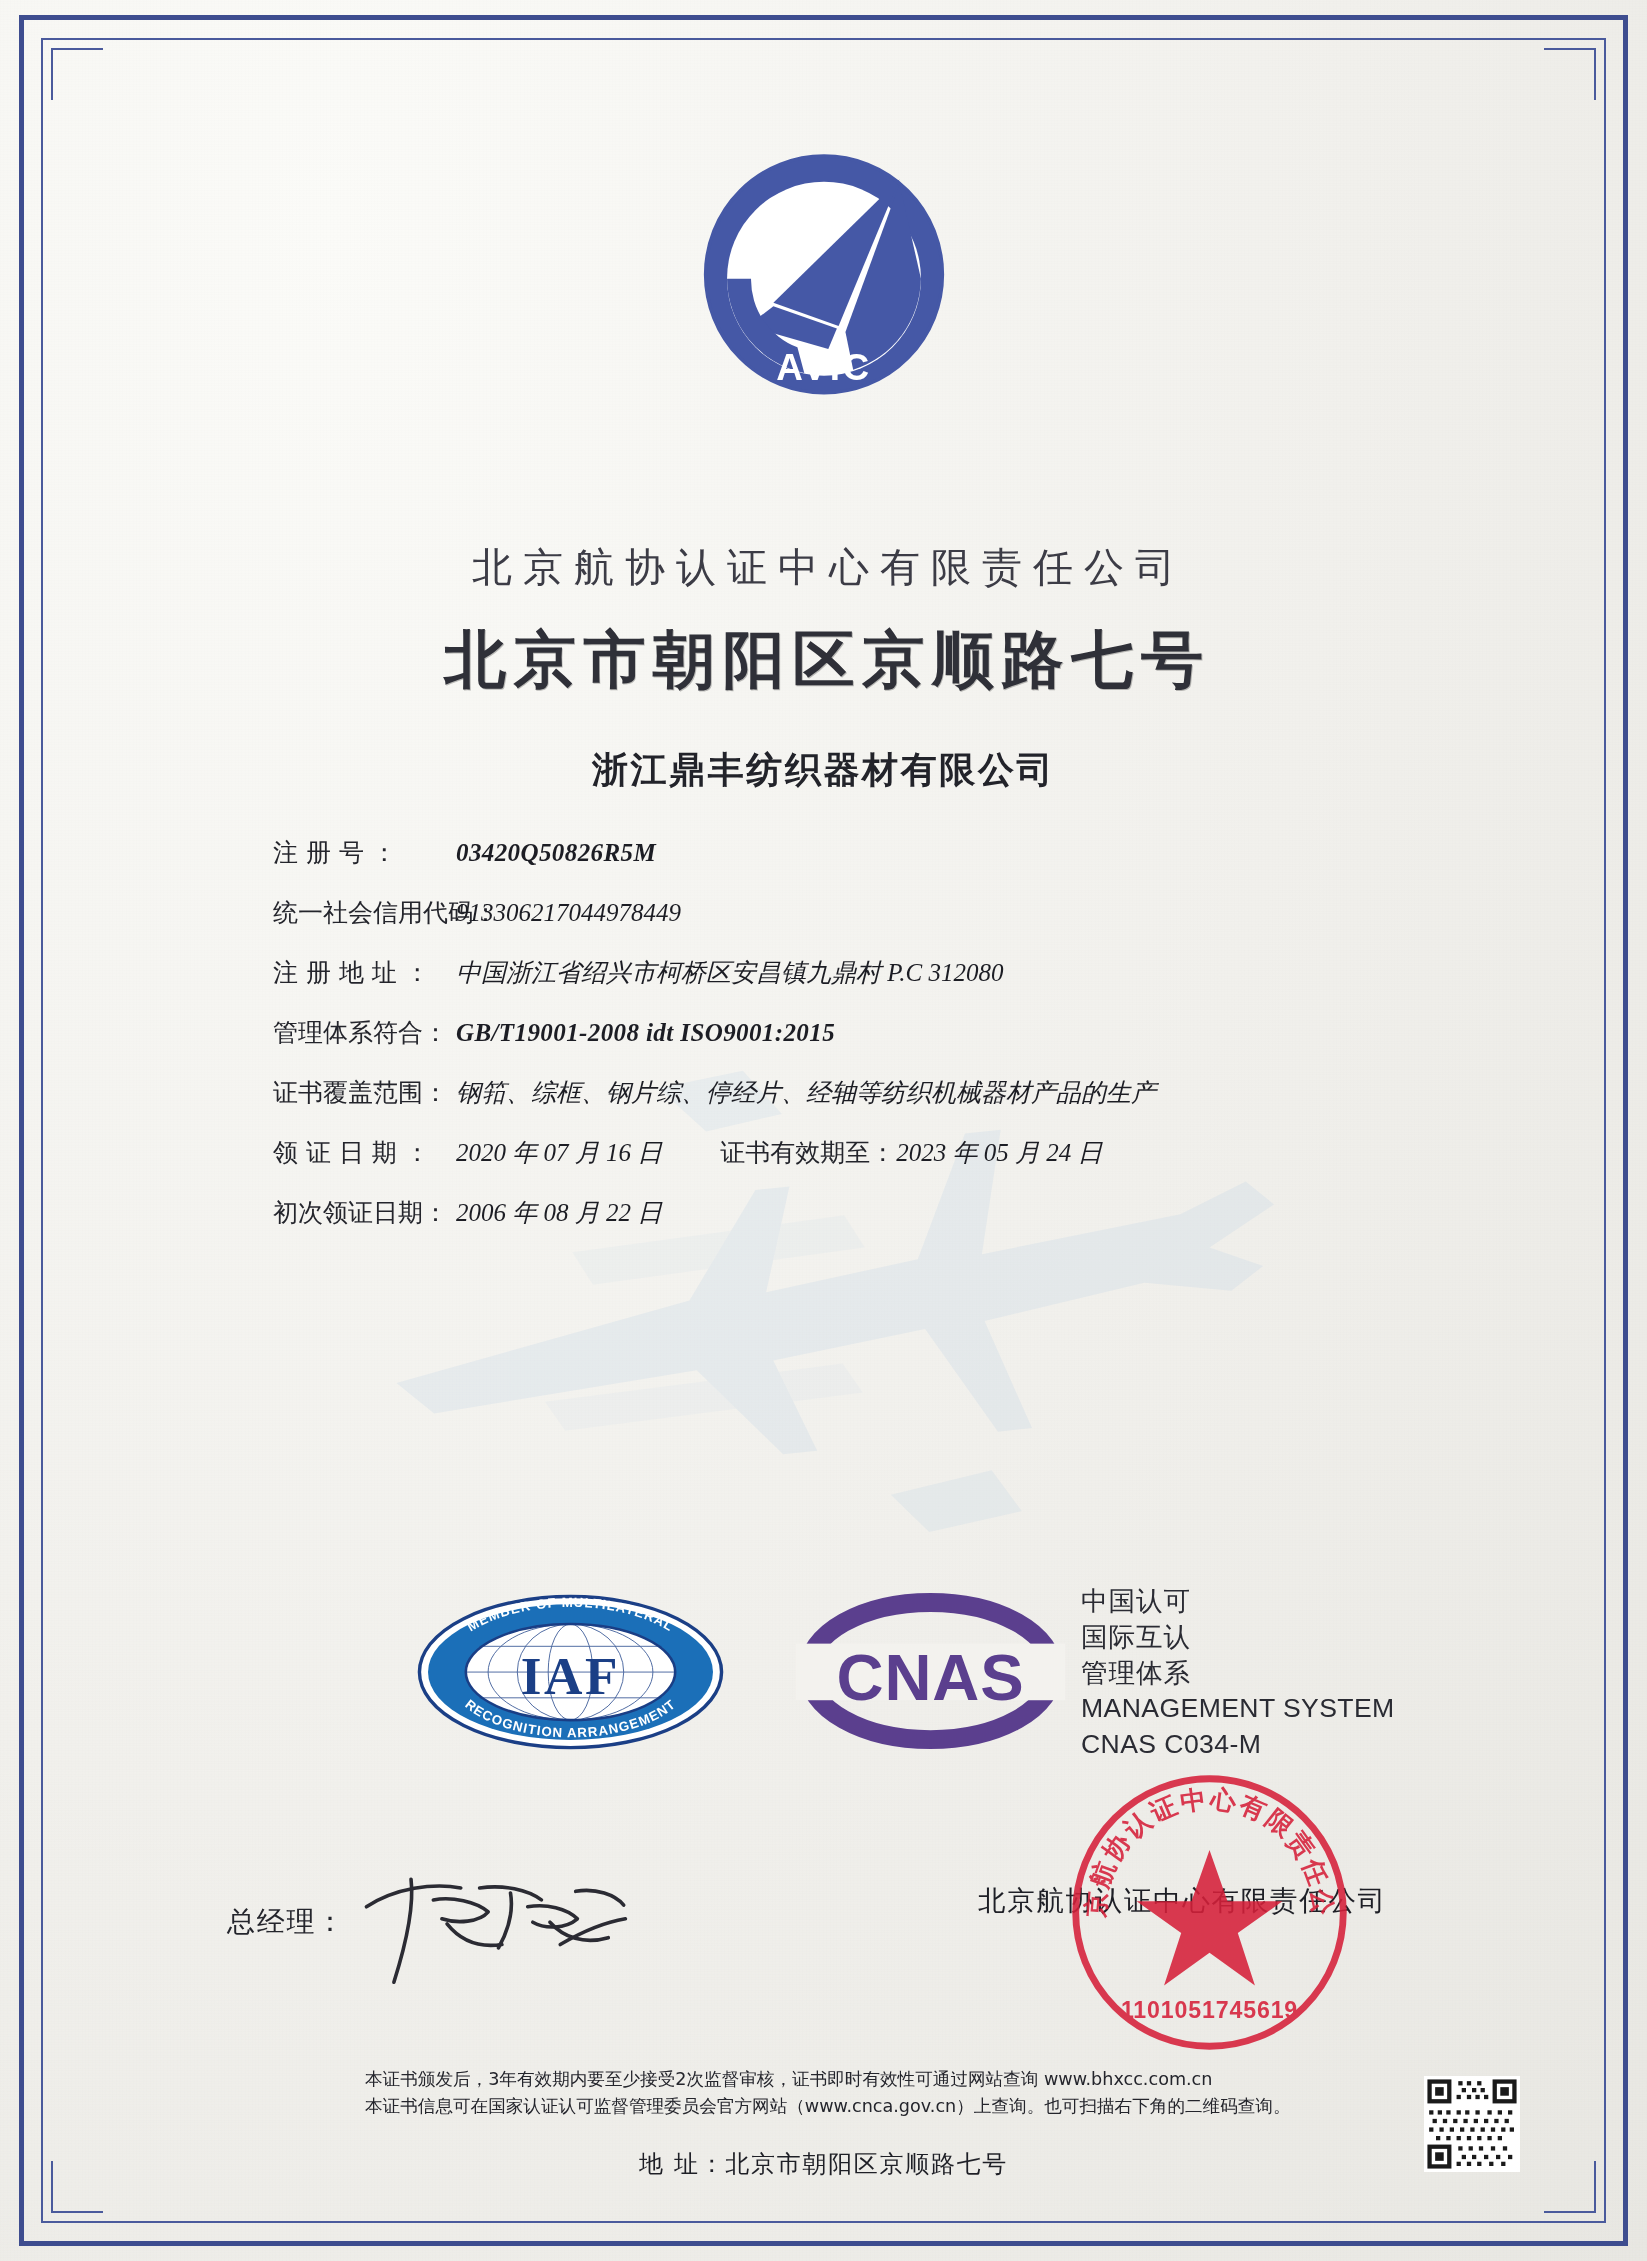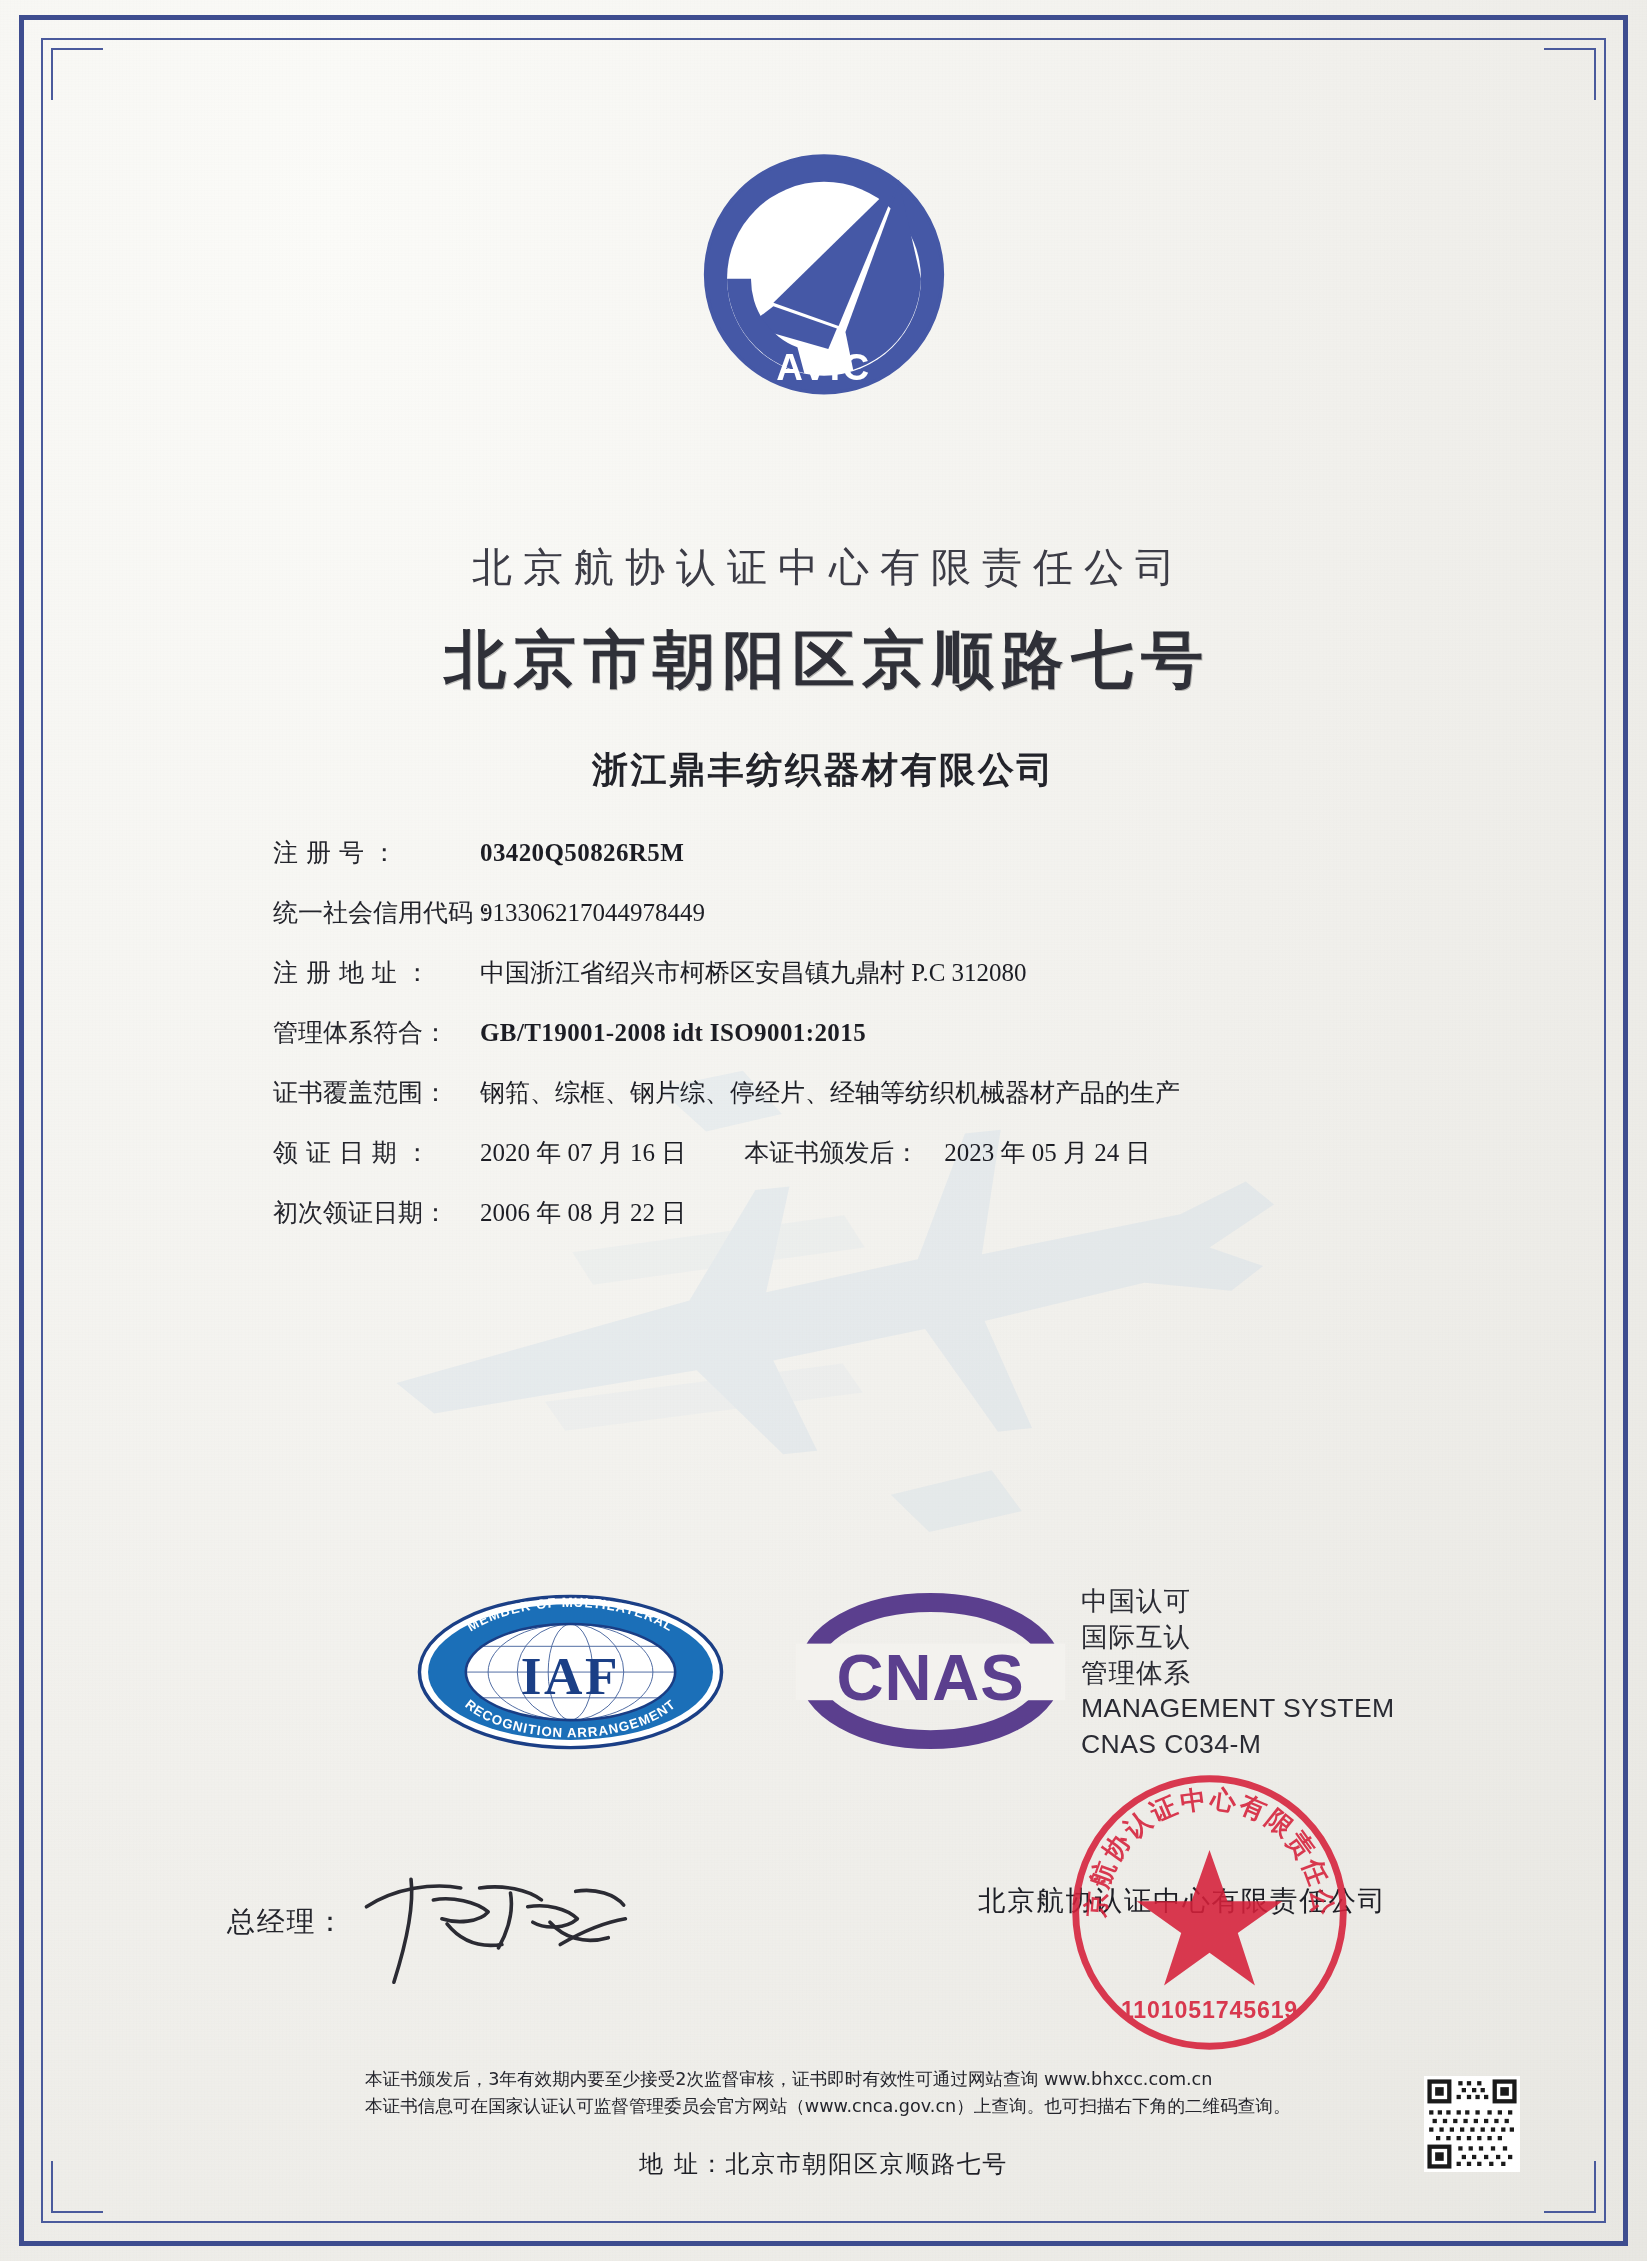--- a/index.html
+++ b/index.html
@@ -138,22 +138,23 @@
   .label {
     font-family: "DejaVu Sans", sans-serif;
     font-size: 25px;
     color: #24252c;
     white-space: nowrap;
   }
   .value {
     font-family: "DejaVu Sans", sans-serif;
     font-size: 23px;
     color: #1c1d24;
-    margin-left: 25px;
+    margin-left: 1px;
     white-space: nowrap;
+    font-style: italic;
   }
   .value.bold { font-weight: bold; font-family: "Liberation Serif", serif; font-size: 25px; letter-spacing: 0.4px; }
   .value.serif { font-family: "Liberation Serif", serif; font-size: 25px; }
   .row .label2 {
     font-family: "DejaVu Sans", sans-serif;
     font-size: 25px;
     color: #24252c;
     margin-left: 58px;
     white-space: nowrap;
   }
@@ -338,21 +339,21 @@
       </div>
 
       <div class="row">
         <span class="label fixed-label">证书覆盖范围：</span>
         <span class="value serif">钢筘、综框、钢片综、停经片、经轴等纺织机械器材产品的生产</span>
       </div>
 
       <div class="row">
         <span class="label fixed-label">领 证 日 期 ：</span>
         <span class="value serif">2020 年 07 月 16 日</span>
-        <span class="label2">本证书颁发后：</span>
+        <span class="label2">证书有效期至：</span>
         <span class="value serif">2023 年 05 月 24 日</span>
       </div>
 
       <div class="row">
         <span class="label fixed-label">初次领证日期：</span>
         <span class="value serif">2006 年 08 月 22 日</span>
       </div>
 
     </div>
 

